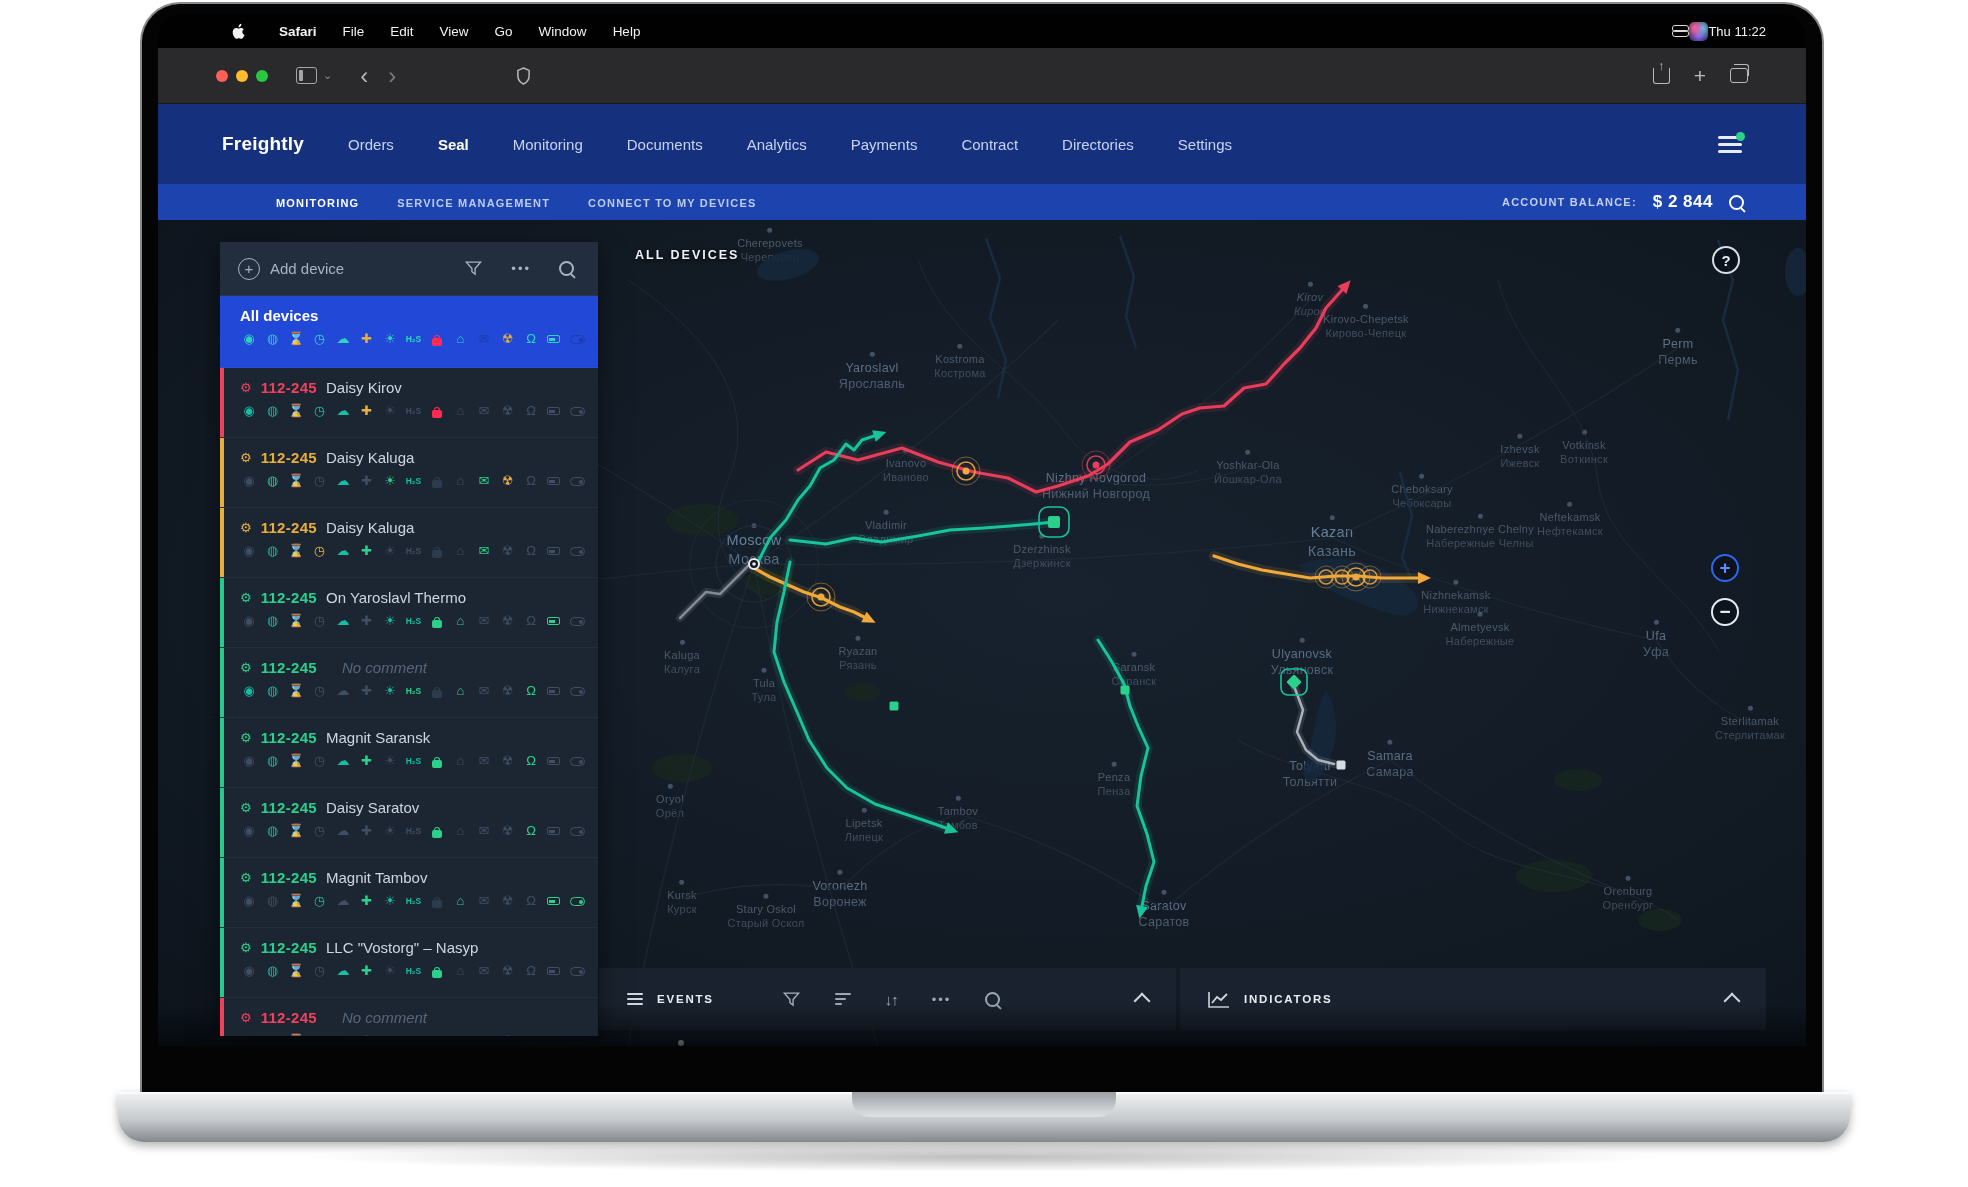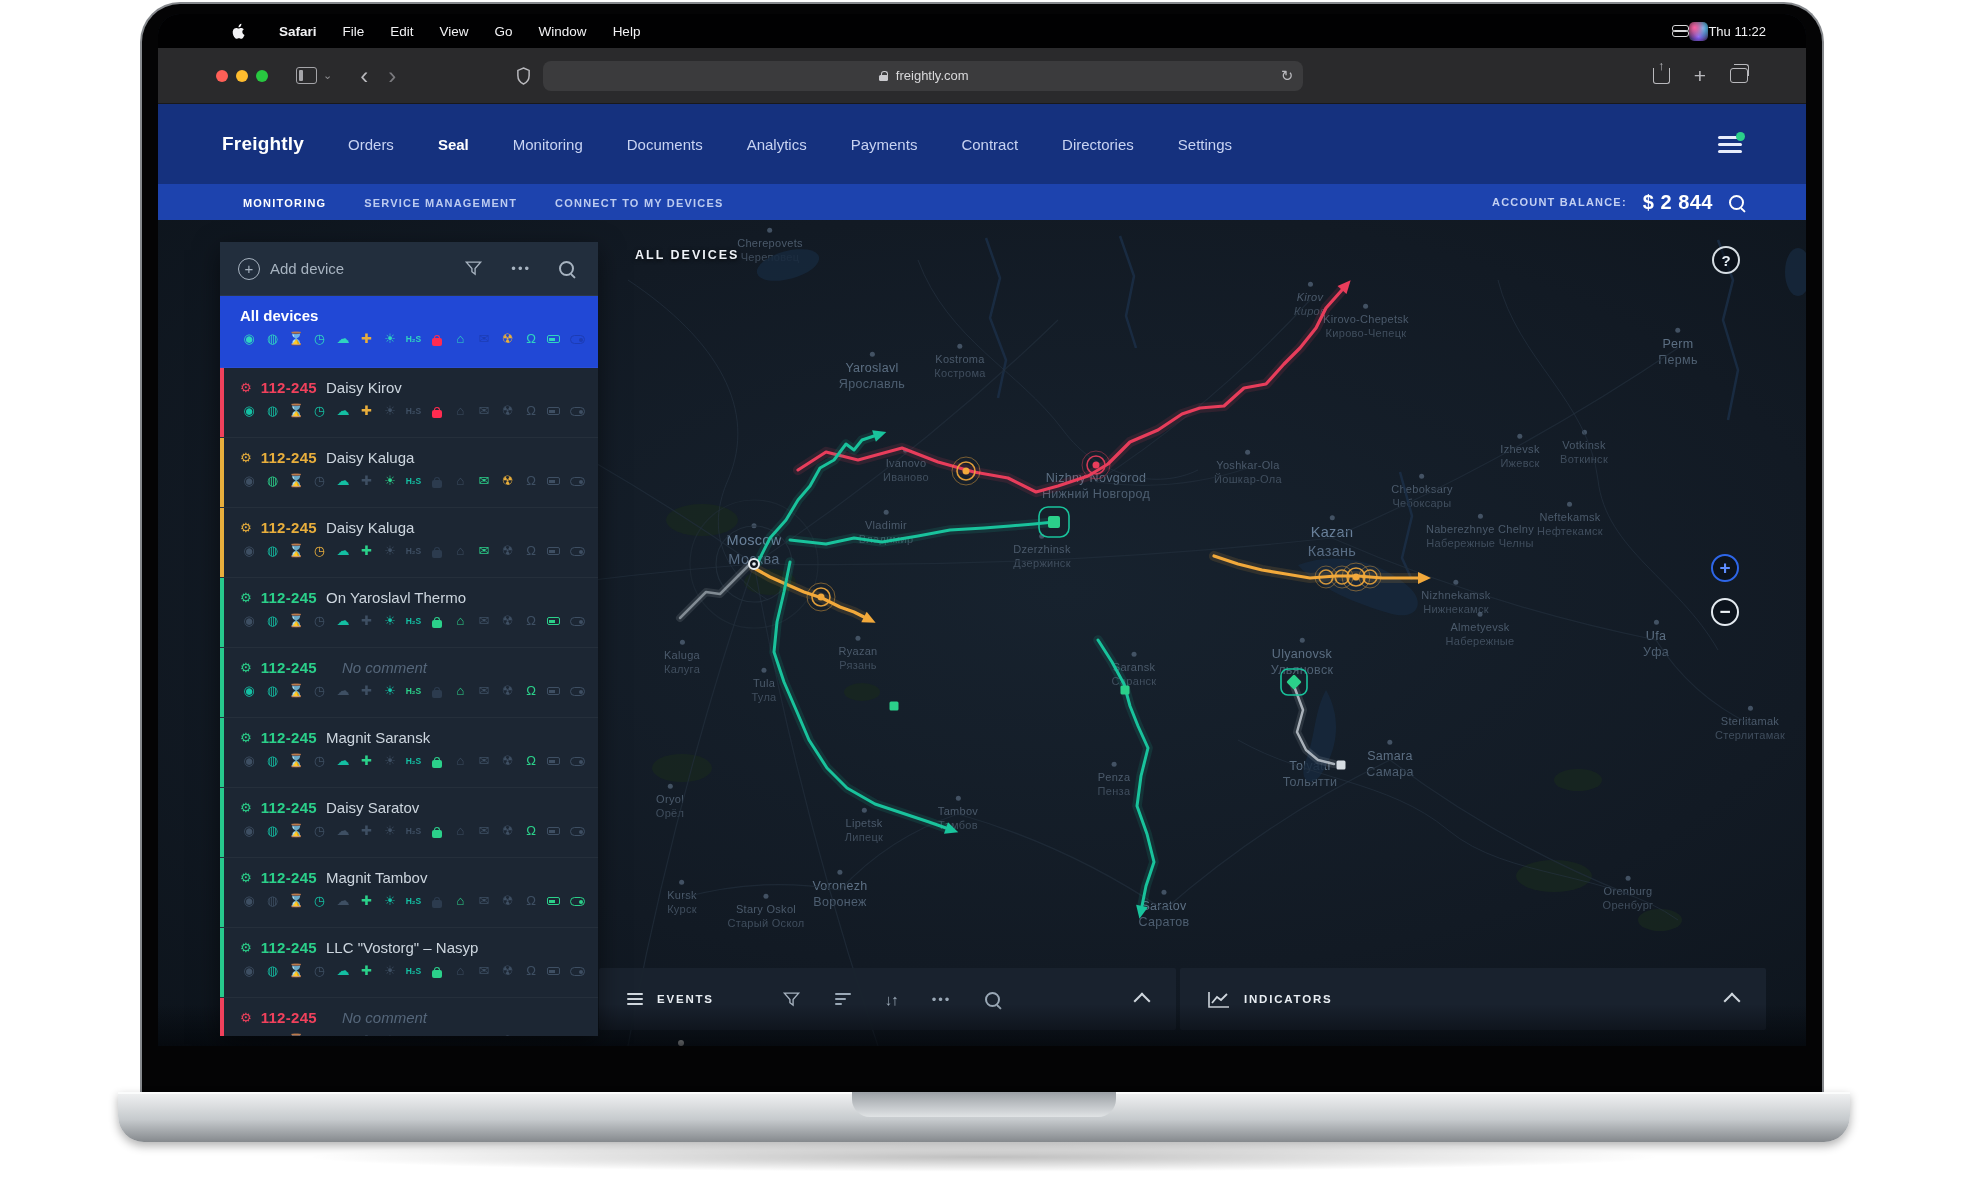--- a/index.html
+++ b/index.html
@@ -62,26 +62,26 @@
   .logo{color:#fff;font-size:19px;font-weight:bold;letter-spacing:.2px;}
   .nav-items{display:flex;gap:44px;margin-left:44px;}
   .nav-item{color:#c8d3f2;font-size:15px;cursor:pointer;}
   .nav-item.active{color:#fff;font-weight:bold;}
   .menu-ic{margin-left:auto;position:relative;width:24px;height:17px;}
   .menu-ic i{position:absolute;left:0;right:0;height:3px;background:#e8edfb;border-radius:2px;}
   .menu-ic i:nth-child(1){top:0;} .menu-ic i:nth-child(2){top:7px;} .menu-ic i:nth-child(3){top:14px;}
   .menu-dot{position:absolute;right:-3px;top:-4px;width:9px;height:9px;border-radius:50%;background:#2bd08a;}
 
   
-  .subnav{height:36px;background:#1d43ae;display:flex;align-items:center;padding-left:85px;box-sizing:border-box;}
+  .subnav{height:36px;background:#1d43ae;display:flex;align-items:center;padding-left:118px;box-sizing:border-box;}
   .subnav-item{color:#bcCbf0;color:#bccbf0;font-size:11px;font-weight:bold;letter-spacing:1.2px;margin-right:38px;cursor:pointer;}
   .subnav-item.active{color:#fff;}
   .sn-right{margin-left:auto;display:flex;align-items:center;gap:16px;margin-right:62px;}
   .balance-label{color:#c3d0f2;font-size:11px;font-weight:bold;letter-spacing:1.2px;}
-  .balance-value{color:#fff;font-size:20px;font-weight:bold;letter-spacing:.5px;}
+  .balance-value{color:#fff;font-size:17px;font-weight:bold;letter-spacing:.5px;}
   .search-ic{position:relative;width:11px;height:11px;border:2px solid currentColor;border-radius:50%;display:inline-block;}
   .search-ic::after{content:'';position:absolute;width:2px;height:6px;background:currentColor;transform:rotate(-45deg);bottom:-5px;right:-2px;border-radius:1px;}
   .sn-search{color:#fff;}
 
   
   .content{position:relative;height:826px;background:#121a24;overflow:hidden;}
   .map{position:absolute;inset:0;background:radial-gradient(ellipse at 55% 45%,#17222e 0%,#121a24 60%,#0d141c 100%);}
   #cities{position:absolute;inset:0;}
   .city{position:absolute;transform:translate(-50%,-50%);text-align:center;color:#4b5a6b;font-size:11px;line-height:1.3;letter-spacing:.3px;white-space:nowrap;}
   .city .dot{display:block;width:5px;height:5px;border-radius:50%;background:#53institute;background:#53institute;background:#536478;opacity:.75;margin:0 auto 3px;}
@@ -173,25 +173,20 @@
           <span class="light l-yel"></span>
           <span class="light l-grn"></span>
         </div>
         <span class="panes-ic"></span>
         <span class="tb-chev">⌄</span>
         <span class="nav-arrow">‹</span>
         <span class="nav-arrow fwd">›</span>
         <svg class="shield-ic" viewBox="0 0 16 19">
             <path d="M8,1 L14,3.5 V9 C14,13.5 11.5,16.5 8,18 C4.5,16.5 2,13.5 2,9 V3.5 Z"></path>
           </svg>
-        <div class="url-field">
-          <span class="url-lock"></span>
-          <span>freightly.com</span>
-          <span class="reload">↻</span>
-        </div>
         <div class="tb-right">
           <span class="share-ic"></span>
           <span class="plus-tb">+</span>
           <span class="tabs-ic"></span>
         </div>
       </div>
 
       <div class="navbar">
         <span class="logo">Freightly</span>
         <div class="nav-items" id="nav-items">

